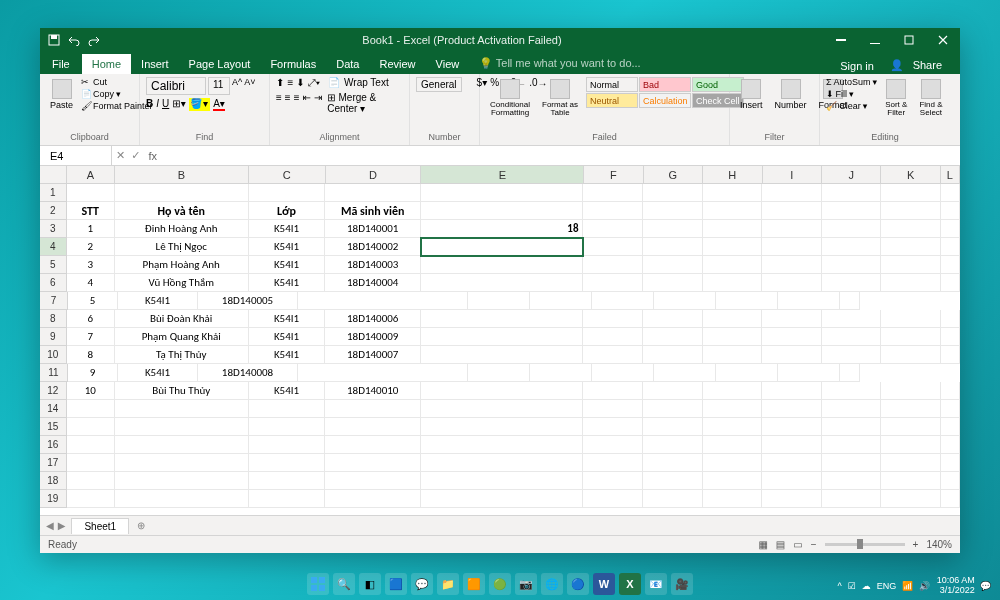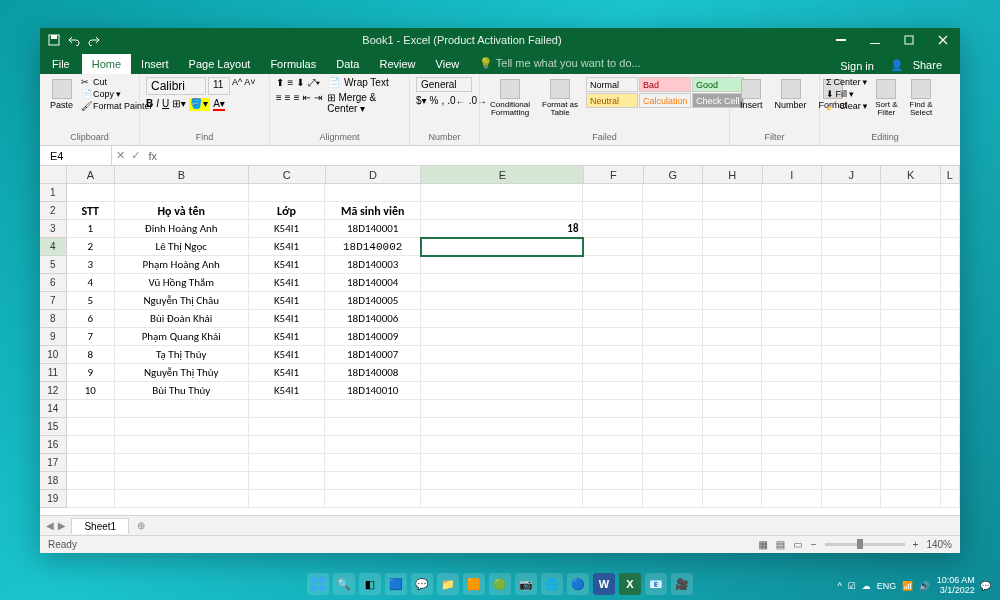--- a/index.html
+++ b/index.html
@@ -180,21 +180,21 @@
           <span>≡</span>
           <span>≡</span>
           <span>⇤</span>
           <span>⇥</span>
           <span style="margin-left:2px">⊞ <span>Merge &amp; Center</span> ▾</span>
         </div>
       </div>
       <div class="ribbon-group-label">Alignment</div>
     </div>
     <div class="ribbon-group" style="width:70px">
-      <div class="ribbon-group-content" style="flex-direction:column;gap:3px">
+      <div class="ribbon-group-content" style="flex-direction:row;gap:15px">
         <div style="border:1px solid #ccc;padding:1px 4px;font-size:10px;width:56px">General</div>
         <div style="display:flex;gap:3px;font-size:10px">
           <span>$▾</span>
           <span>%</span>
           <span>,</span>
           <span>.0←</span>
           <span>.0→</span>
         </div>
       </div>
       <div class="ribbon-group-label">Number</div>
@@ -239,21 +239,21 @@
         <div class="big-btn">
             <div class="icon"></div>
             <span class="lbl">Format</span>
           </div>
       </div>
       <div class="ribbon-group-label">Filter</div>
     </div>
     <div class="ribbon-group" style="width:130px;border-right:none">
       <div class="ribbon-group-content">
         <div class="small-col">
-          <div class="small-row"><span>Σ</span> <span>Center</span> ▾</div>
+          <div class="small-row"><span>Σ</span> <span>AutoSum</span> ▾</div>
           <div class="small-row"><span>⬇</span> <span>Fill</span> ▾</div>
           <div class="small-row"><span>🧹</span> <span>Clear</span> ▾</div>
         </div>
         <div class="big-btn">
             <div class="icon"></div>
             <span class="lbl" style="font-size:8px;white-space:pre;text-align:center">Sort &amp;
 Filter</span>
           </div>
         <div class="big-btn">
             <div class="icon"></div>
@@ -335,21 +335,21 @@
           <div class="cell" style="width: 62px;"></div>
           <div class="cell" style="width: 62px;"></div>
           <div class="cell" style="width: 62px;"></div>
           <div class="cell" style="width: 20px;"></div>
         </div>
         <div class="row">
           <div class="row-h active">4</div>
           <div class="cell center" style="width: 50px;">2</div>
           <div class="cell center" style="width: 140px;">Lê Thị Ngọc</div>
           <div class="cell center" style="width: 80px;">K54I1</div>
-          <div class="cell center" style="width: 100px; font-family: Liberation Mono, monospace;">18D140002</div>
+          <div class="cell center" style="width: 100px;">18D140002</div>
           <div class="cell selected" style="width: 170px;"></div>
           <div class="cell" style="width: 62px;"></div>
           <div class="cell" style="width: 62px;"></div>
           <div class="cell" style="width: 62px;"></div>
           <div class="cell" style="width: 62px;"></div>
           <div class="cell" style="width: 62px;"></div>
           <div class="cell" style="width: 62px;"></div>
           <div class="cell" style="width: 20px;"></div>
         </div>
         <div class="row">
@@ -378,21 +378,20 @@
           <div class="cell" style="width: 62px;"></div>
           <div class="cell" style="width: 62px;"></div>
           <div class="cell" style="width: 62px;"></div>
           <div class="cell" style="width: 62px;"></div>
           <div class="cell" style="width: 62px;"></div>
           <div class="cell" style="width: 20px;"></div>
         </div>
         <div class="row">
           <div class="row-h">7</div>
           <div class="cell center" style="width: 50px;">5</div>
-          <div class="cell center" style="width: 140px;">Nguyễn Thị Châu</div>
           <div class="cell center" style="width: 80px;">K54I1</div>
           <div class="cell center" style="width: 100px;">18D140005</div>
           <div class="cell" style="width: 170px;"></div>
           <div class="cell" style="width: 62px;"></div>
           <div class="cell" style="width: 62px;"></div>
           <div class="cell" style="width: 62px;"></div>
           <div class="cell" style="width: 62px;"></div>
           <div class="cell" style="width: 62px;"></div>
           <div class="cell" style="width: 62px;"></div>
           <div class="cell" style="width: 20px;"></div>
@@ -438,21 +437,20 @@
           <div class="cell" style="width: 62px;"></div>
           <div class="cell" style="width: 62px;"></div>
           <div class="cell" style="width: 62px;"></div>
           <div class="cell" style="width: 62px;"></div>
           <div class="cell" style="width: 62px;"></div>
           <div class="cell" style="width: 20px;"></div>
         </div>
         <div class="row">
           <div class="row-h">11</div>
           <div class="cell center" style="width: 50px;">9</div>
-          <div class="cell center" style="width: 140px;">Nguyễn Thị Thủy</div>
           <div class="cell center" style="width: 80px;">K54I1</div>
           <div class="cell center" style="width: 100px;">18D140008</div>
           <div class="cell" style="width: 170px;"></div>
           <div class="cell" style="width: 62px;"></div>
           <div class="cell" style="width: 62px;"></div>
           <div class="cell" style="width: 62px;"></div>
           <div class="cell" style="width: 62px;"></div>
           <div class="cell" style="width: 62px;"></div>
           <div class="cell" style="width: 62px;"></div>
           <div class="cell" style="width: 20px;"></div>

